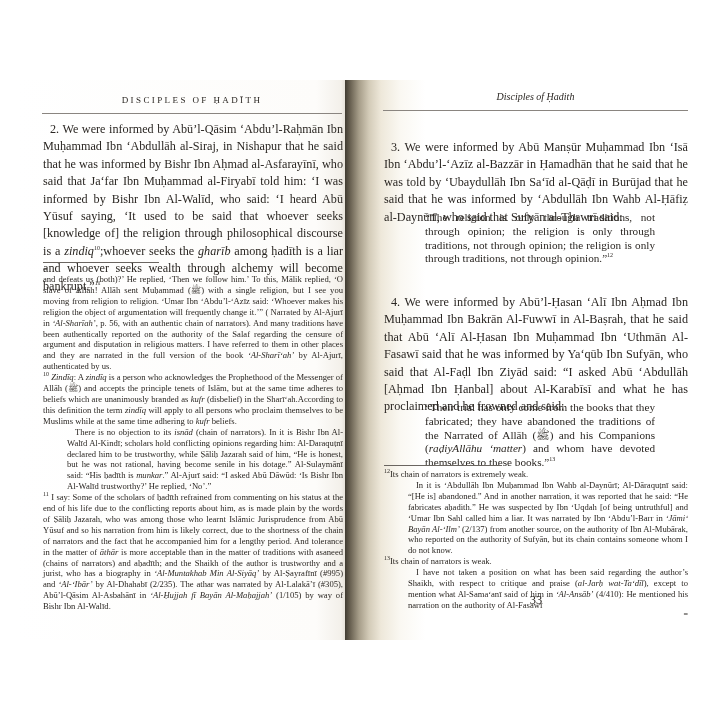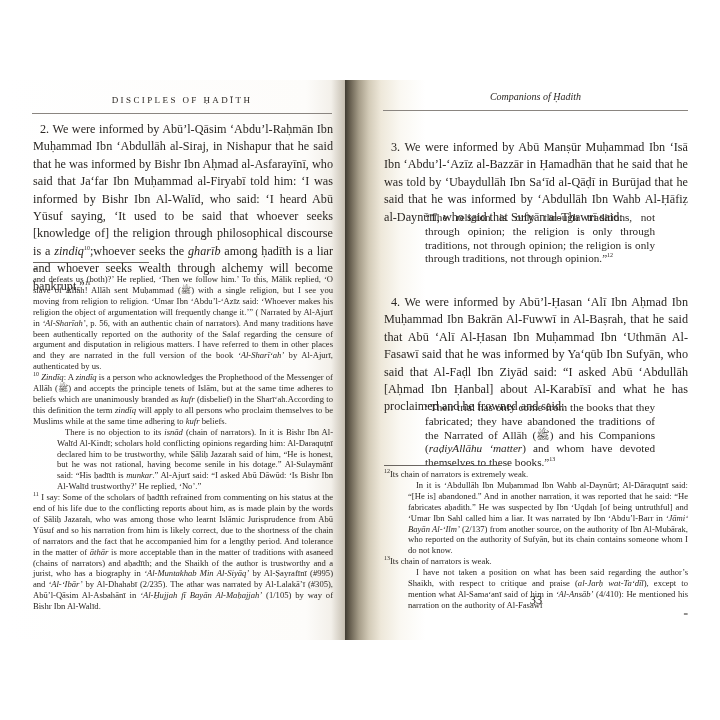--- a/index.html
+++ b/index.html
@@ -4,21 +4,21 @@
   <style>
     html, body { margin: 0; padding: 0; }
     body {
       width: 720px; height: 720px; overflow: hidden;
       background: #ffffff; position: relative;
       font-family: "Liberation Serif", "DejaVu Serif", serif;
       color: #2a2622;
     }
     .page { position: absolute; top: 80px; height: 560px; box-sizing: border-box; }
     .left-page {
-      left: 6px; width: 350px;
+      left: 16px; width: 350px;
       background: linear-gradient(to right, #ffffff 0px, #fdfcfa 300px, #f3f0ea 325px, #c9c2b5 338px, #8c8576 345px, #5e584c 350px);
     }
     .right-page {
       left: 345px; width: 375px;
       background: linear-gradient(to right, #3f3a30 0px, #6e6656 6px, #a69d89 14px, #d3cbb8 24px, #eee8da 36px, #faf8f2 55px, #ffffff 80px);
     }
     .running-head {
       position: absolute; font-size: 9.5px; text-align: center;
     }
     .left-page .running-head {
@@ -77,21 +77,21 @@
     <span class="cont-mark">=</span>
     <p><span>and defeats us (both)?’ He replied, ‘Then we follow him.’ To this, Mālik replied, ‘O slave of Allāh! Allāh sent Muḥammad (ﷺ) with a single religion, but I see you moving from religion to religion. ‘Umar Ibn ‘Abdu’l-‘Azīz said: ‘Whoever makes his religion the object of argumentation will frequently change it.’” ( Narrated by Al-Ajurī in </span><i>‘Al-Sharīah’</i><span>, p. 56, with an authentic chain of narrators). And many traditions have been authentically reported on the authority of the Salaf regarding the censure of argument and disputation in religious matters. I have referred to them in other places and they are narrated in the full version of the book </span><i>‘Al-Sharī‘ah’</i><span> by Al-Ajurī, authenticated by us.</span></p>
     <p><sup>10</sup> <i>Zindīq</i><span>: A </span><i>zindīq</i><span> is a person who acknowledges the Prophethood of the Messenger of Allāh (ﷺ) and accepts the principle tenets of Islām, but at the same time adheres to beliefs which are unanimously branded as </span><i>kufr</i><span> (disbelief) in the Sharī‘ah.According to this definition the term </span><i>zindīq</i><span> will apply to all persons who proclaim themselves to be Muslims while at the same time adhering to </span><i>kufr</i><span> beliefs.</span></p>
     <p class="indent"><span>There is no objection to its </span><i>isnād</i><span> (chain of narrators). In it is Bishr Ibn Al-Walīd Al-Kindī; scholars hold conflicting opinions regarding him: Al-Daraquṭnī declared him to be trustworthy, while Ṣāliḥ Jazarah said of him, “He is honest, but he was not rational, having become senile in his dotage.” Al-Sulaymānī said: “His ḥadīth is </span><i>munkar</i><span>.” Al-Ajurī said: “I asked Abū Dāwūd: ‘Is Bishr Ibn Al-Walīd trustworthy?’ He replied, ‘No’.”</span></p>
     <p><sup>11</sup><span> I say: Some of the scholars of ḥadīth refrained from commenting on his status at the end of his life due to the conflicting reports about him, as is made plain by the words of Ṣāliḥ Jazarah, who was among those who learnt Islāmic Jurisprudence from Abū Yūsuf and so his narration from him is likely correct, due to the shortness of the chain of narrators and the fact that he accompanied him for a lengthy period. And tolerance in the matter of </span><i>āthār</i><span> is more acceptable than in the matter of traditions with asaneed (chains of narrators) and aḥadīth; and the Shaikh of the author is trustworthy and a jurist, who has a biography in </span><i>‘Al-Muntakhab Min Al-Siyāq’</i><span> by Al-Ṣayrafīnī (#995) and </span><i>‘Al-‘Ibār’</i><span> by Al-Dhahabī (2/235). The athar was narrated by Al-Lalakā’ī (#305), Abū’l-Qāsim Al-Asbahānī in </span><i>‘Al-Ḥujjah fī Bayān Al-Maḥajjah’</i><span> (1/105) by way of Bishr Ibn Al-Walīd.</span></p>
   </div>
 
 </div>
 
 <div class="page right-page">
-  <div class="running-head">Companions of Ḥadith</div>
+  <div class="running-head">Disciples of Ḥadith</div>
   <div class="rule head"></div>
 
   <p class="body-text para3">3. We were informed by Abū Manṣūr Muḥammad Ibn ‘Isā Ibn ‘Abdu’l-‘Azīz al-Bazzār in Ḥamadhān that he said that he was told by ‘Ubaydullāh Ibn Sa‘īd al-Qāḍī in Burūjad that he said that he was informed by ‘Abdullāh Ibn Wahb Al-Ḥāfiẓ al-Daynūrī, who said that Sufyān al-Thawrī said:</p>
 
   <p class="quote quote1"><span>“The religion is only through traditions, not through opinion; the religion is only through traditions, not through opinion; the religion is only through traditions, not through opinion.”</span><sup>12</sup></p>
 
   <p class="body-text para4">4. We were informed by Abū’l-Ḥasan ‘Alī Ibn Aḥmad Ibn Muḥammad Ibn Bakrān Al-Fuwwī in Al-Baṣrah, that he said that Abū ‘Alī Al-Ḥasan Ibn Muḥammad Ibn ‘Uthmān Al-Fasawī said that he was informed by Ya‘qūb Ibn Sufyān, who said that Al-Faḍl Ibn Ziyād said: “I asked Abū ‘Abdullāh [Aḥmad Ibn Ḥanbal] about Al-Karabīsī and what he has proclaimed and he frowned and said:</p>
 
   <p class="quote quote2"><span>“Their trial has only come from the books that they fabricated; they have abandoned the traditions of the Narrated of Allāh (ﷺ) and his Companions (</span><i>raḍiyAllāhu ‘matter</i><span>) and whom have devoted themselves to these books.”</span><sup>13</sup></p>
 

